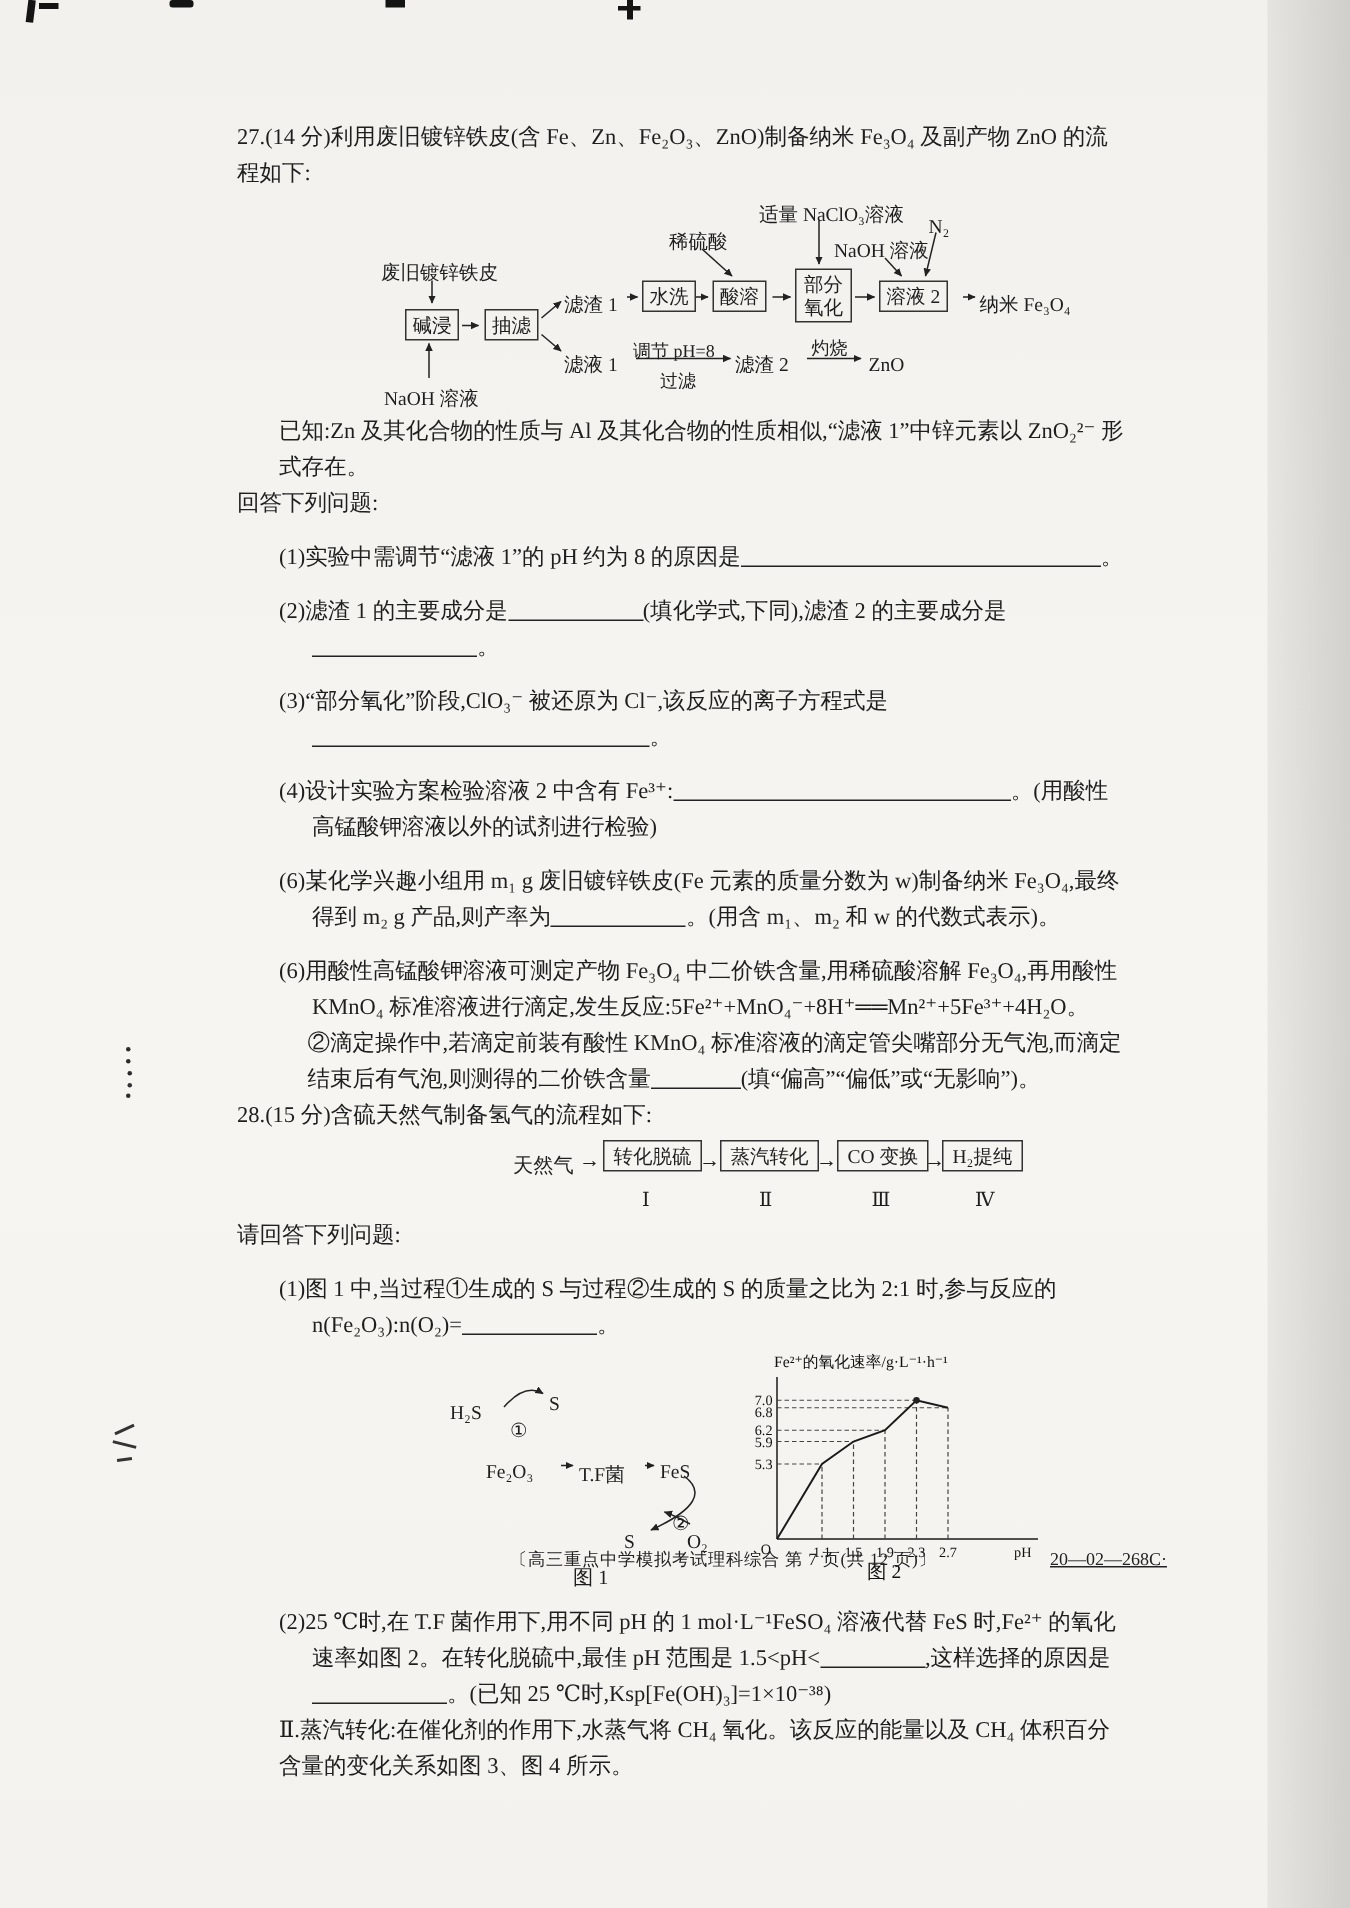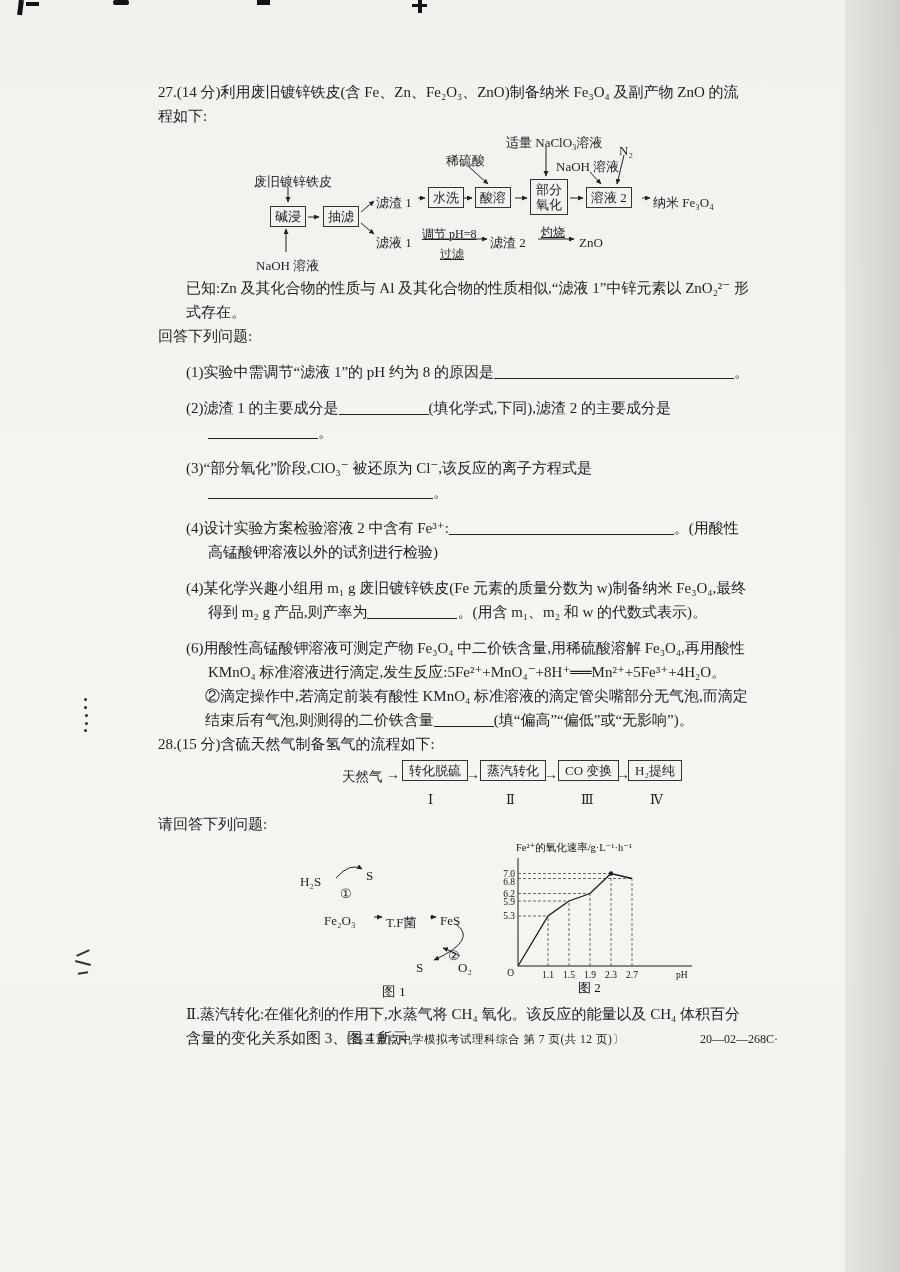--- a/index.html
+++ b/index.html
@@ -29,21 +29,21 @@
   .item { margin-left:28px; padding-left:22px; text-indent:-22px;margin-top:12px; }
   .sub  { margin-left:47px; }
   .plain { margin-left:28px; }
   .blank { display:inline-block; border-bottom:1px solid #222; height:13px; vertical-align:-2px; }
   .w60{width:60px}.w70{width:70px}.w90{width:90px}.w110{width:110px}.w200{width:200px}.w225{width:225px}.w240{width:240px}
 
   
   .flow27 { position:relative; height:142px; margin:2px 0 4px; }
   .farrows { position:absolute; left:0; top:0; }
   .flabel { position:absolute; font-size:13px; white-space:nowrap; }
-  .flabel.small { font-size:12px;text-decoration:underline; }
+  .flabel.small { font-size:12px; }
   .fbox { position:absolute; border:1px solid #333; font-size:13px; line-height:15px;
           padding:2px 4px; text-align:center; white-space:nowrap; }
   .fbox.wrap { white-space:normal; width:38px; padding:2px 3px; }
 
   
   .flow28 { position:relative; height:52px; margin:2px 0 2px; }
   .fbox28 { position:absolute; border:1px solid #333; font-size:13px; line-height:15px; padding:2px 6px; white-space:nowrap; }
   .fa { position:absolute; font-size:14px; }
   .rnum { position:absolute; font-size:13px; }
 
@@ -56,21 +56,21 @@
   .axis { stroke:#1a1a1a; stroke-width:1; }
   .dash { stroke:#444; stroke-width:0.8; stroke-dasharray:3 2; }
   .curve { stroke:#1a1a1a; stroke-width:1.3; fill:none; }
   .tick { font-size:9.5px; }
   .ylab { font-size:10.5px; }
   .cap  { font-size:13px; }
   .aline { stroke:#222; stroke-width:1; fill:none; }
 
   .footer { position:absolute; top:1032px; left:0; width:900px; color:#222; }
   .ftext { position:absolute; left:340px; font-size:11.5px; letter-spacing:0.5px; }
-  .fcode { position:absolute; left:700px; font-size:12px; }
+  .fcode { position:absolute; left:700px; font-size:12px;text-decoration:underline; }
 </style>
 </head>
 <body>
 
 <div class="page">
 
   <div class="tm tm1"></div>
   <div class="tm tm2"></div>
   <div class="tm tm3"></div>
   <div class="tm tm4"></div>
@@ -136,21 +136,21 @@
     <p>回答下列问题:</p>
 
     <p class="item"><span>(1)实验中需调节“滤液 1”的 pH 约为 8 的原因是</span><span class="blank w240"></span><span>。</span></p>
 
     <p class="item"><span>(2)滤渣 1 的主要成分是</span><span class="blank w90"></span><span>(填化学式,下同),滤渣 2 的主要成分是</span><span class="blank w110"></span><span>。</span></p>
 
     <p class="item"><span>(3)“部分氧化”阶段,ClO₃⁻ 被还原为 Cl⁻,该反应的离子方程式是</span><span class="blank w225"></span><span>。</span></p>
 
     <p class="item"><span>(4)设计实验方案检验溶液 2 中含有 Fe³⁺:</span><span class="blank w225"></span><span>。(用酸性高锰酸钾溶液以外的试剂进行检验)</span></p>
 
-    <p class="item"><span>(4)某化学兴趣小组用 m₁ g 废旧镀锌铁皮(Fe 元素的质量分数为 w)制备纳米 Fe₃O₄,最终得到 m₂ g 产品,则产率为</span><span class="blank w90"></span><span>。(用含 m₁、m₂ 和 w 的代数式表示)。</span></p>
+    <p class="item"><span>(6)某化学兴趣小组用 m₁ g 废旧镀锌铁皮(Fe 元素的质量分数为 w)制备纳米 Fe₃O₄,最终得到 m₂ g 产品,则产率为</span><span class="blank w90"></span><span>。(用含 m₁、m₂ 和 w 的代数式表示)。</span></p>
 
     <p class="item">(6)用酸性高锰酸钾溶液可测定产物 Fe₃O₄ 中二价铁含量,用稀硫酸溶解 Fe₃O₄,再用酸性 KMnO₄ 标准溶液进行滴定,发生反应:5Fe²⁺+MnO₄⁻+8H⁺══Mn²⁺+5Fe³⁺+4H₂O。</p>
 
 
     <p class="sub"><span>②滴定操作中,若滴定前装有酸性 KMnO₄ 标准溶液的滴定管尖嘴部分无气泡,而滴定结束后有气泡,则测得的二价铁含量</span><span class="blank w60"></span><span>(填“偏高”“偏低”或“无影响”)。</span></p>
 
     <p class="stem">28.(15 分)含硫天然气制备氢气的流程如下:</p>
 
     <div class="flow28">
       <span class="flabel" style="left:184px;top:7px;font-size:13.5px">天然气</span>
@@ -163,20 +163,21 @@
       <span class="fa" style="left:458px;top:5px">→</span>
       <span class="fbox28" style="left:470px;top:2px">H₂提纯</span>
       <span class="rnum" style="left:270px;top:30px">Ⅰ</span>
       <span class="rnum" style="left:348px;top:30px">Ⅱ</span>
       <span class="rnum" style="left:423px;top:30px">Ⅲ</span>
       <span class="rnum" style="left:492px;top:30px">Ⅳ</span>
     </div>
 
     <p>请回答下列问题:</p>
 
+    <p class="item"><span>(1)图 1 中,当过程①生成的 S 与过程②生成的 S 的质量之比为 2:1 时,参与反应的 n(Fe₂O₃):n(O₂)=</span><span class="blank w90"></span><span>。</span></p>
 
     <div class="figures">
       <div class="fig1">
         <svg width="212" height="144" style="position:absolute;left:0;top:0">
           <defs>
             <marker id="ah2" markerWidth="7" markerHeight="7" refX="5" refY="2.5" orient="auto">
               <path d="M0,0L5.5,2.5L0,5z" fill="#222"></path>
             </marker>
           </defs>
           <path class="aline" d="M40,24 Q54,8 66,15" marker-end="url(#ah2)"></path>
@@ -221,20 +222,21 @@
           <text x="35" y="46.5" class="tick" text-anchor="end">6.8</text>
           <text x="35" y="58.499999999999986" class="tick" text-anchor="end">6.2</text>
           <text x="35" y="66.49999999999999" class="tick" text-anchor="end">5.9</text>
           <text x="35" y="81" class="tick" text-anchor="end">5.3</text>
           <path d="M38,128 L68,78 L89,62.999999999999986 L110,55.499999999999986 L131,35.5 L152,40.5" class="curve"></path>
           <circle cx="131" cy="35.5" r="2.2" fill="#222"></circle>
           <text x="98" y="154" class="cap">图 2</text>
         </svg>
     </div>
 
+    <p class="item"><span>(2)25 ℃时,在 T.F 菌作用下,用不同 pH 的 1 mol·L⁻¹FeSO₄ 溶液代替 FeS 时,Fe²⁺ 的氧化速率如图 2。在转化脱硫中,最佳 pH 范围是 1.5&lt;pH&lt;</span><span class="blank w70"></span><span>,这样选择的原因是</span><span class="blank w90"></span><span>。(已知 25 ℃时,Ksp[Fe(OH)₃]=1×10⁻³⁸)</span></p>
 
     <p class="plain">Ⅱ.蒸汽转化:在催化剂的作用下,水蒸气将 CH₄ 氧化。该反应的能量以及 CH₄ 体积百分含量的变化关系如图 3、图 4 所示。</p>
   </div>
 
   <div class="footer">
     <span class="ftext">〔高三重点中学模拟考试理科综合 第 7 页(共 12 页)〕</span>
     <span class="fcode">20—02—268C·</span>
   </div>
 </div>
 

